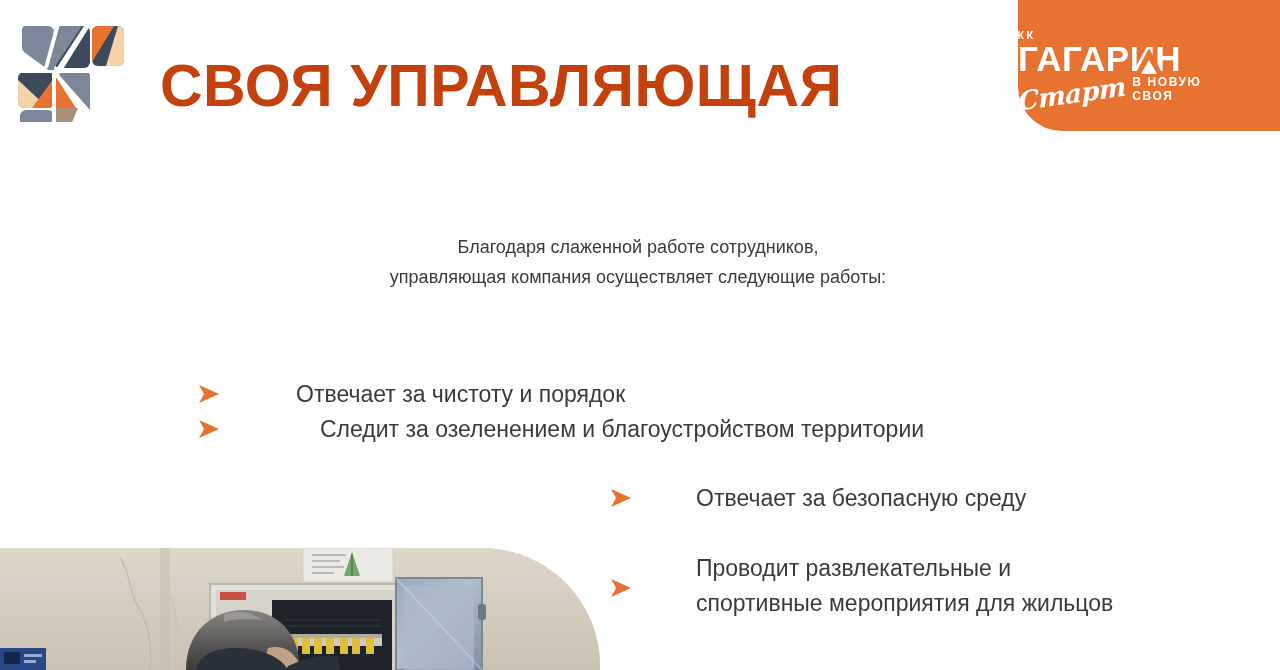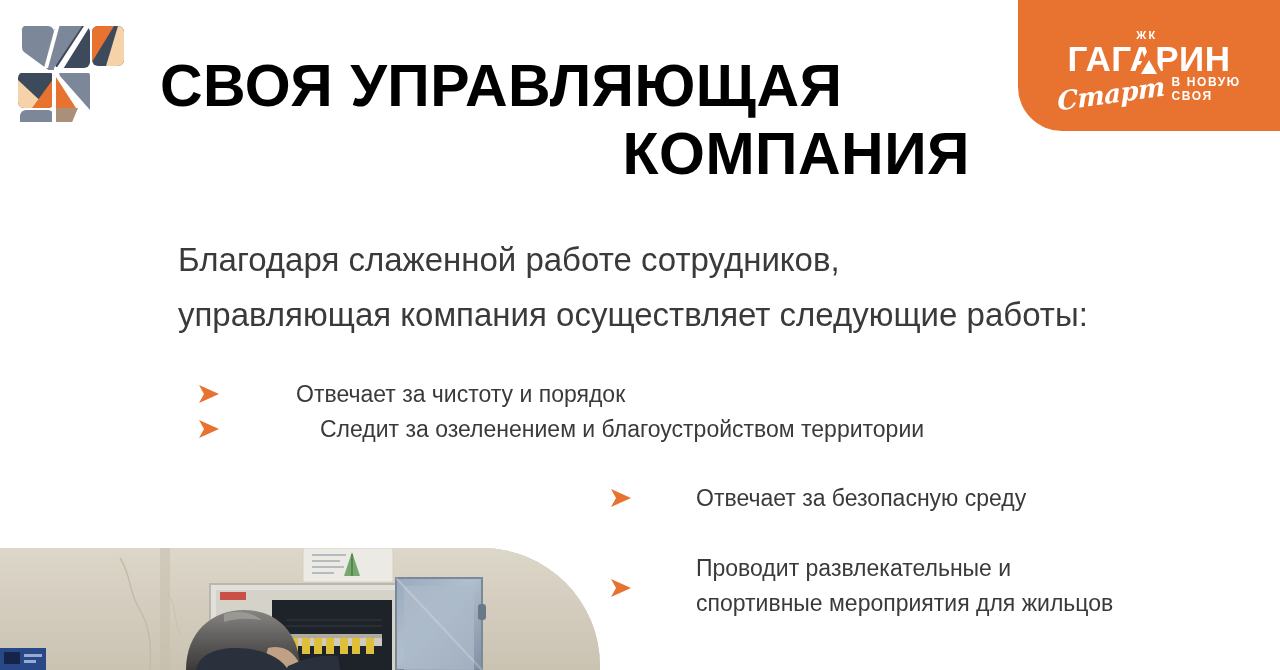--- a/index.html
+++ b/index.html
@@ -33,21 +33,20 @@
     width:262px; height:131px;
     background:#e8722f;
     border-bottom-left-radius:44px;
     overflow:hidden;
   }
   .badge-inner {
     position:absolute;
     left:0; right:0; top:0; bottom:0;
     display:flex;
     flex-direction:column;
-    align-items:center;
     justify-content:center;
     padding-top:6px;
   }
   .badge-zhk {
     font-size:11px;
     font-weight:bold;
     letter-spacing:2.5px;
     color:#ffffff;
     line-height:1;
     margin-bottom:1px;
@@ -106,38 +105,39 @@
     line-height:1.22;
     text-align:left;
     padding-bottom:3px;
   }
 
   
   .headline {
     position:absolute;
     left:160px; top:52px;
     width:810px;
-    color:#000000;
+    color:#c2410c;
     font-size:59px;
     font-weight:bold;
     line-height:1.16;
     letter-spacing:0.5px;
   }
   .headline-l1 { display:block; text-align:left; }
   .headline-l2 { display:block; text-align:right; }
 
   
   .intro {
     position:absolute;
     left:178px; top:232px;
     width:920px;
     color:#3a3a3c;
-    font-size:33px;
+    font-size:18px;
     line-height:1.68;
     font-weight:normal;
+    text-align:center;
   }
   .intro span { display:block; white-space:nowrap; }
 
   
   .bullet {
     position:absolute;
     display:flex;
     align-items:flex-start;
     gap:0px;
   }
@@ -227,21 +227,20 @@
         <span class="badge-tag">
           <span>В НОВУЮ</span><br>
           <span>СВОЯ</span>
         </span>
       </div>
     </div>
   </div>
 
   <h1 class="headline">
     <span class="headline-l1">СВОЯ УПРАВЛЯЮЩАЯ</span>
-    <span class="headline-l2">КОМПАНИЯ</span>
   </h1>
 
   <p class="intro">
     <span>Благодаря слаженной работе сотрудников,</span>
     <span>управляющая компания осуществляет следующие работы:</span>
   </p>
 
   <div class="bullet bullet-1">
     <span class="bullet-arrow">
       <svg viewBox="0 0 26 22" xmlns="http://www.w3.org/2000/svg">

